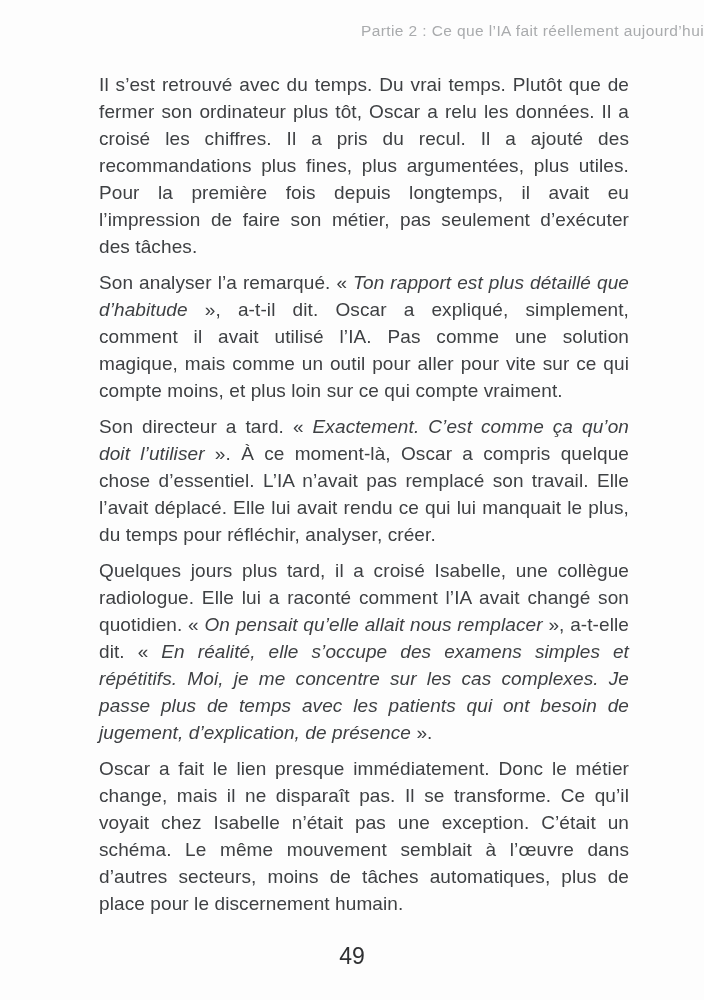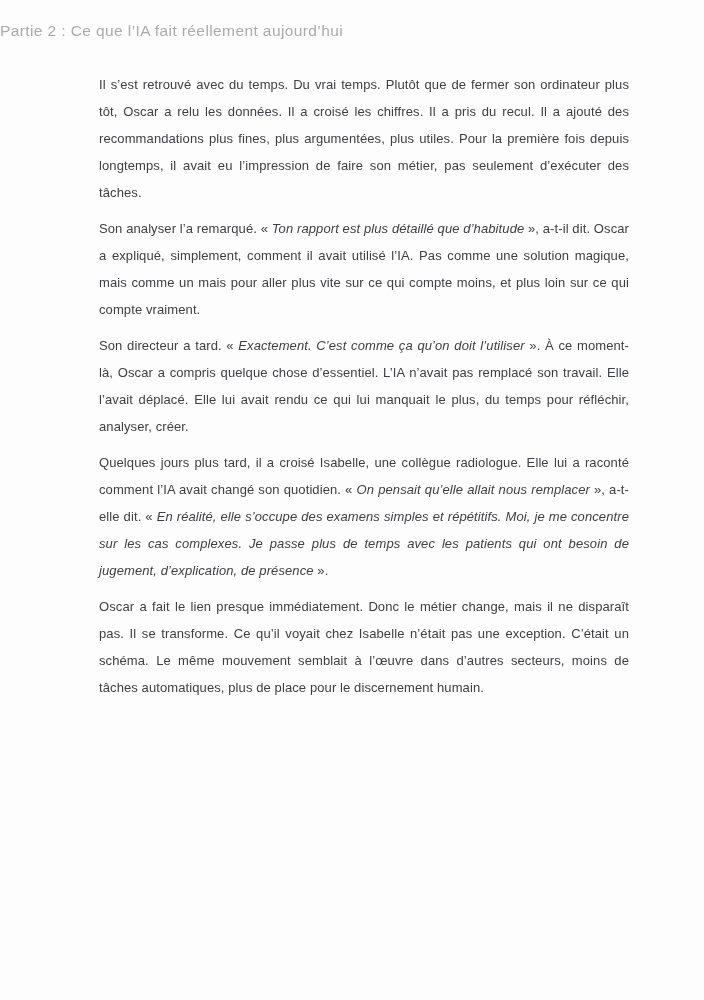--- a/index.html
+++ b/index.html
@@ -13,32 +13,32 @@
     height: 1000px;
     background: #fdfdfd;
     font-family: "Liberation Sans", "DejaVu Sans", sans-serif;
     overflow: hidden;
   }
   .running-head {
     position: absolute;
     top: 22px;
     left: 0;
     width: 100%;
-    text-align: left;
+    text-align: right;
     font-size: 15.5px;
     letter-spacing: 0.4px;
     color: #a9abad;
   }
   .text-block {
     position: absolute;
     top: 71px;
     left: 99px;
     width: 530px;
     color: #3e4043;
-    font-size: 13px;
+    font-size: 19px;
     line-height: 27px;
     text-align: justify;
     -webkit-hyphens: auto;
     hyphens: auto;
   }
   .text-block p {
     margin: 0 0 9px 0;
     letter-spacing: 0.1px;
   }
   .text-block em {
@@ -55,19 +55,20 @@
   }
 </style>
 </head>
 <body>
 
 <div class="page">
   <div class="running-head">Partie 2 : Ce que l’IA fait réellement aujourd’hui</div>
 
   <main class="text-block">
       <p lang="fr"><span>Il s’est retrouvé avec du temps. Du vrai temps. Plutôt que de fermer son ordinateur plus tôt, Oscar a relu les données. Il a croisé les chiffres. Il a pris du recul. Il a ajouté des recommandations plus fines, plus argumentées, plus utiles. Pour la première fois depuis longtemps, il avait eu l’impression de faire son métier, pas seulement d’exécuter des tâches.</span></p>
-      <p lang="fr"><span>Son analyser l’a remarqué. « </span><em>Ton rapport est plus détaillé que d’habitude</em><span> », a-t-il dit. Oscar a expliqué, simplement, comment il avait utilisé l’IA. Pas comme une solution magique, mais comme un mais pour aller plus vite sur ce qui compte moins, et plus loin sur ce qui compte vraiment.</span></p>
+      <p lang="fr"><span>Son analyser l’a remarqué. « </span><em>Ton rapport est plus détaillé que d’habitude</em><span> », a-t-il dit. Oscar a expliqué, simplement, comment il avait utilisé l’IA. Pas comme une solution magique, mais comme un outil pour aller pour vite sur ce qui compte moins, et plus loin sur ce qui compte vraiment.</span></p>
       <p lang="fr"><span>Son directeur a tard. « </span><em>Exactement. C’est comme ça qu’on doit l’utiliser</em><span> ». À ce moment-là, Oscar a compris quelque chose d’essentiel. L’IA n’avait pas remplacé son travail. Elle l’avait déplacé. Elle lui avait rendu ce qui lui manquait le plus, du temps pour réfléchir, analyser, créer.</span></p>
       <p lang="fr"><span>Quelques jours plus tard, il a croisé Isabelle, une collègue radiologue. Elle lui a raconté comment l’IA avait changé son quotidien. « </span><em>On pensait qu’elle allait nous remplacer</em><span> », a-t-elle dit. « </span><em>En réalité, elle s’occupe des examens simples et répétitifs. Moi, je me concentre sur les cas complexes. Je passe plus de temps avec les patients qui ont besoin de jugement, d’explication, de présence</em><span> ».</span></p>
       <p lang="fr"><span>Oscar a fait le lien presque immédiatement. Donc le métier change, mais il ne disparaît pas. Il se transforme. Ce qu’il voyait chez Isabelle n’était pas une exception. C’était un schéma. Le même mouvement semblait à l’œuvre dans d’autres secteurs, moins de tâches automatiques, plus de place pour le discernement humain.</span></p>
     </main>
 
+  <div class="page-number">49</div>
 </div>
 
 </body></html>

